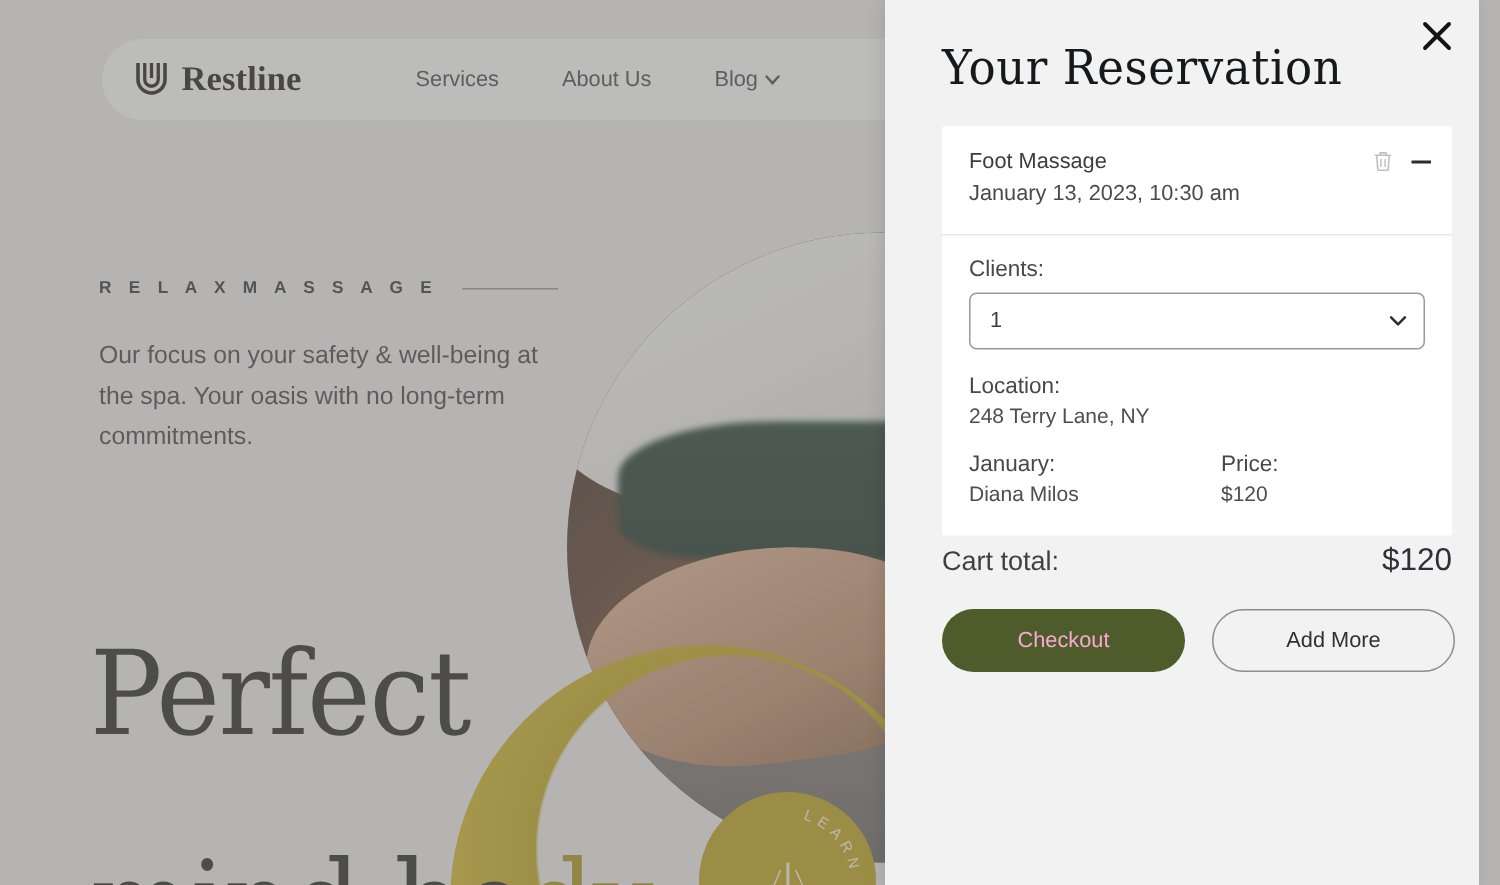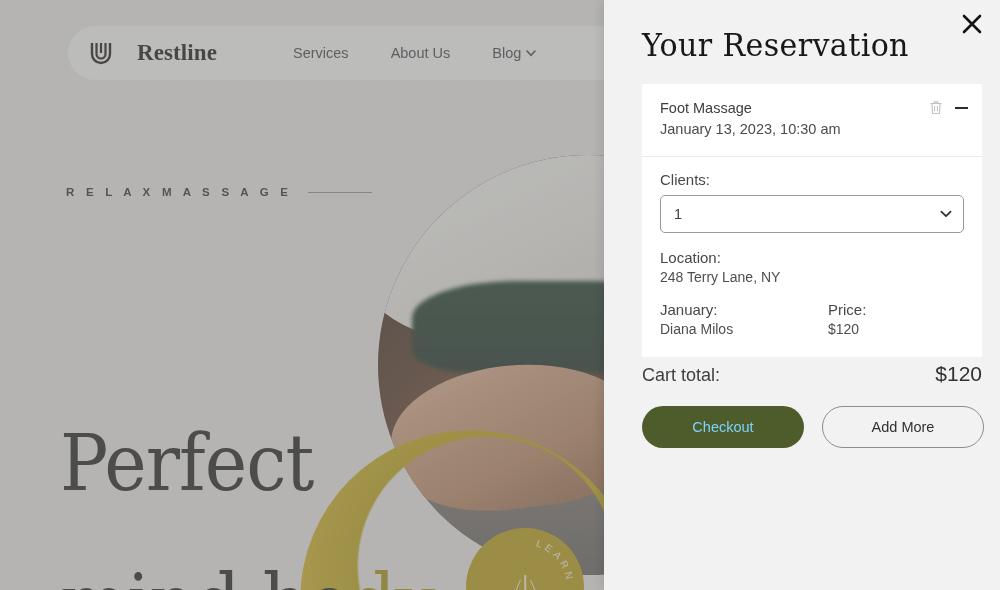--- a/index.html
+++ b/index.html
@@ -96,21 +96,21 @@
   .badge .leafR { left: 54%; transform: rotate(-24deg); transform-origin: top center; }
 
   
   .navbar {
     position: absolute; left: 68px; top: 26px;
     width: 720px; height: 54px;
     background: rgba(255,255,255,0.55);
     border-radius: 27px;
     display: flex; align-items: center;
   }
-  .brand { display: flex; align-items: center; gap: 25px; margin-left: 22px; }
+  .brand { display: flex; align-items: flex-start; gap: 9px; margin-left: 22px; }
   .brand-mark { width: 22px; height: 24px; display: block; }
   .brand-name {
     font-family: "Liberation Serif", serif;
     font-size: 23px; font-weight: 700; color: #16140f; letter-spacing: 0.1px;
   }
   .nav-links {
     display: flex; align-items: center; gap: 42px;
     margin-left: 76px;
     font-size: 14.5px; color: #3f4044; text-align: right;
   }
@@ -146,21 +146,21 @@
 
   
   .dim {
     position: absolute; inset: 0;
     background: rgba(128,128,128,0.48);
     pointer-events: none;
   }
 
   
   .panel {
-    position: absolute; right: 0; top: 0;
+    position: absolute; right: 14px; top: 0;
     width: 396px; height: 590px;
     background: #f2f2f2;
     box-shadow: -2px 0 10px rgba(0,0,0,0.10);
   }
   .close-btn {
     position: absolute; right: 10px; top: 6px;
     width: 36px; height: 36px;
     display: flex; align-items: center; justify-content: center;
     cursor: pointer;
   }
@@ -229,21 +229,21 @@
   .btn-row {
     position: absolute; left: 38px; top: 406px;
     display: flex; gap: 18px;
   }
   .btn {
     height: 42px; border-radius: 21px;
     display: flex; align-items: center; justify-content: center;
     font-size: 14.5px; cursor: pointer;
   }
   .btn-primary {
-    width: 162px; background: #4d5c2a; color: #7dd3fc; border: none;
+    width: 162px; background: #4d5c2a; color: #f9a8d4; border: none;
   }
   .btn-secondary {
     width: 162px; background: transparent; color: #303134;
     border: 1px solid #8e8e8e;
   }
 </style>
 </head>
 <body>
 
 <div id="root">
@@ -299,20 +299,21 @@
           </svg>
         </div>
       </div>
     </div>
 
     <div class="eyebrow">
       <span class="txt">R E L A X   M A S S A G E</span>
       <span class="rule"></span>
     </div>
 
+    <div class="lede">Our focus on your safety &amp; well-being at the spa. Your oasis with no long-term commitments.</div>
 
     <div class="headline">
       <span>Perfect</span><br>
       <span>mind-bo</span><span class="gold">dy</span><br>
       
     </div>
   </div>
 
   <div class="dim"></div>
 

